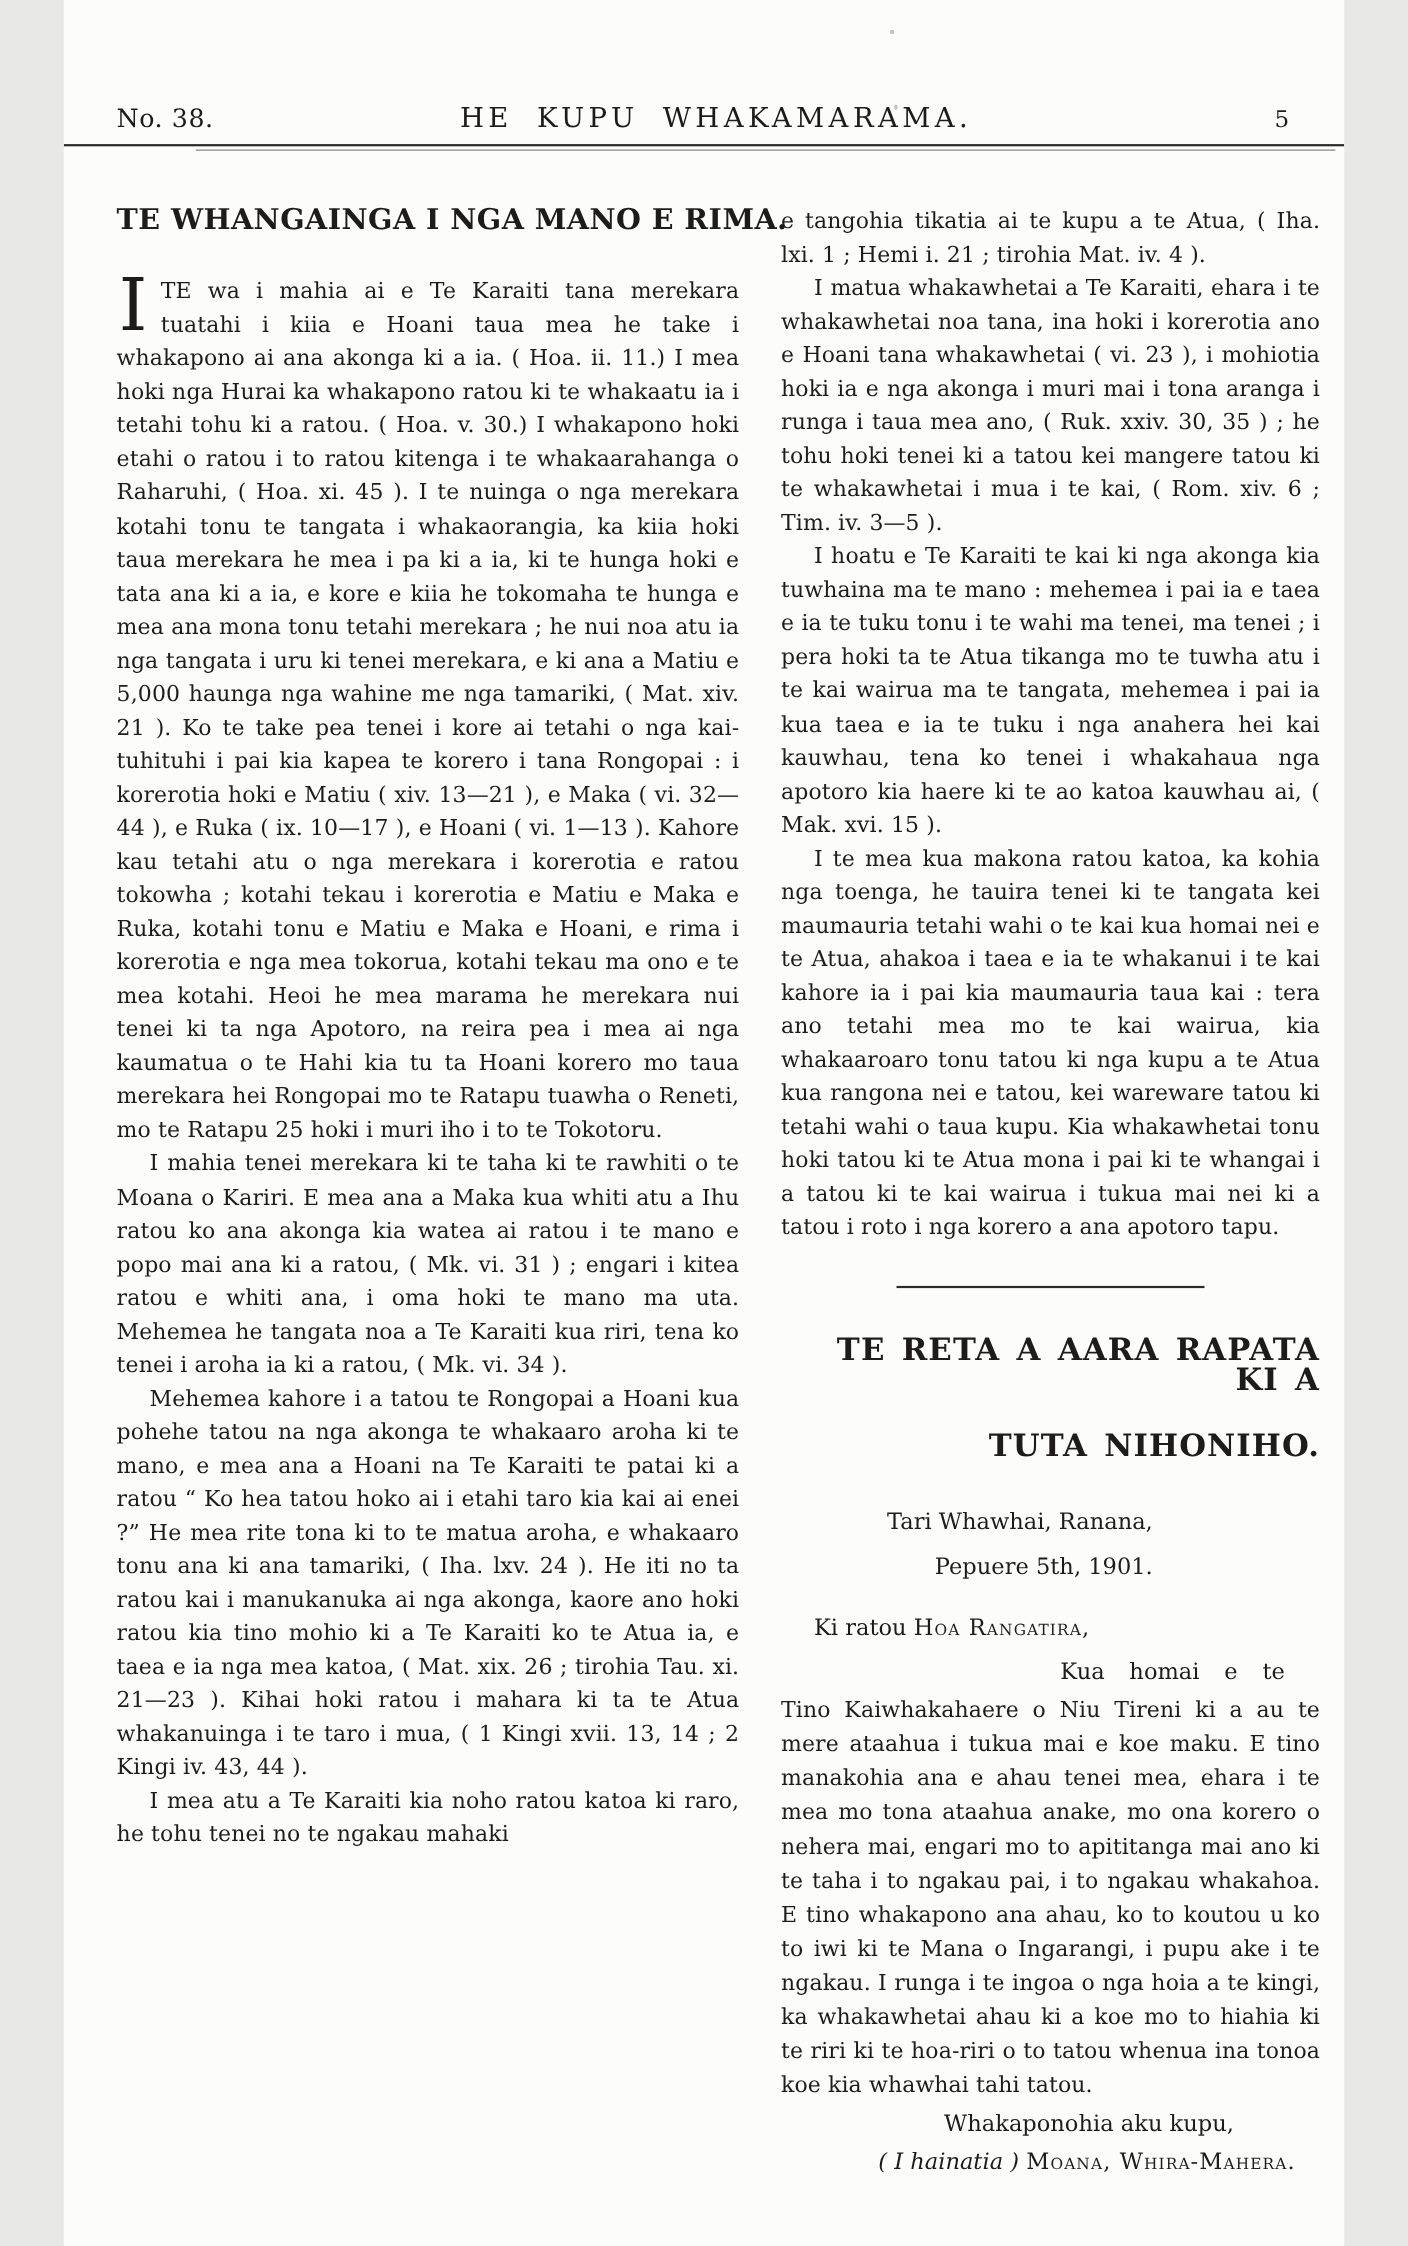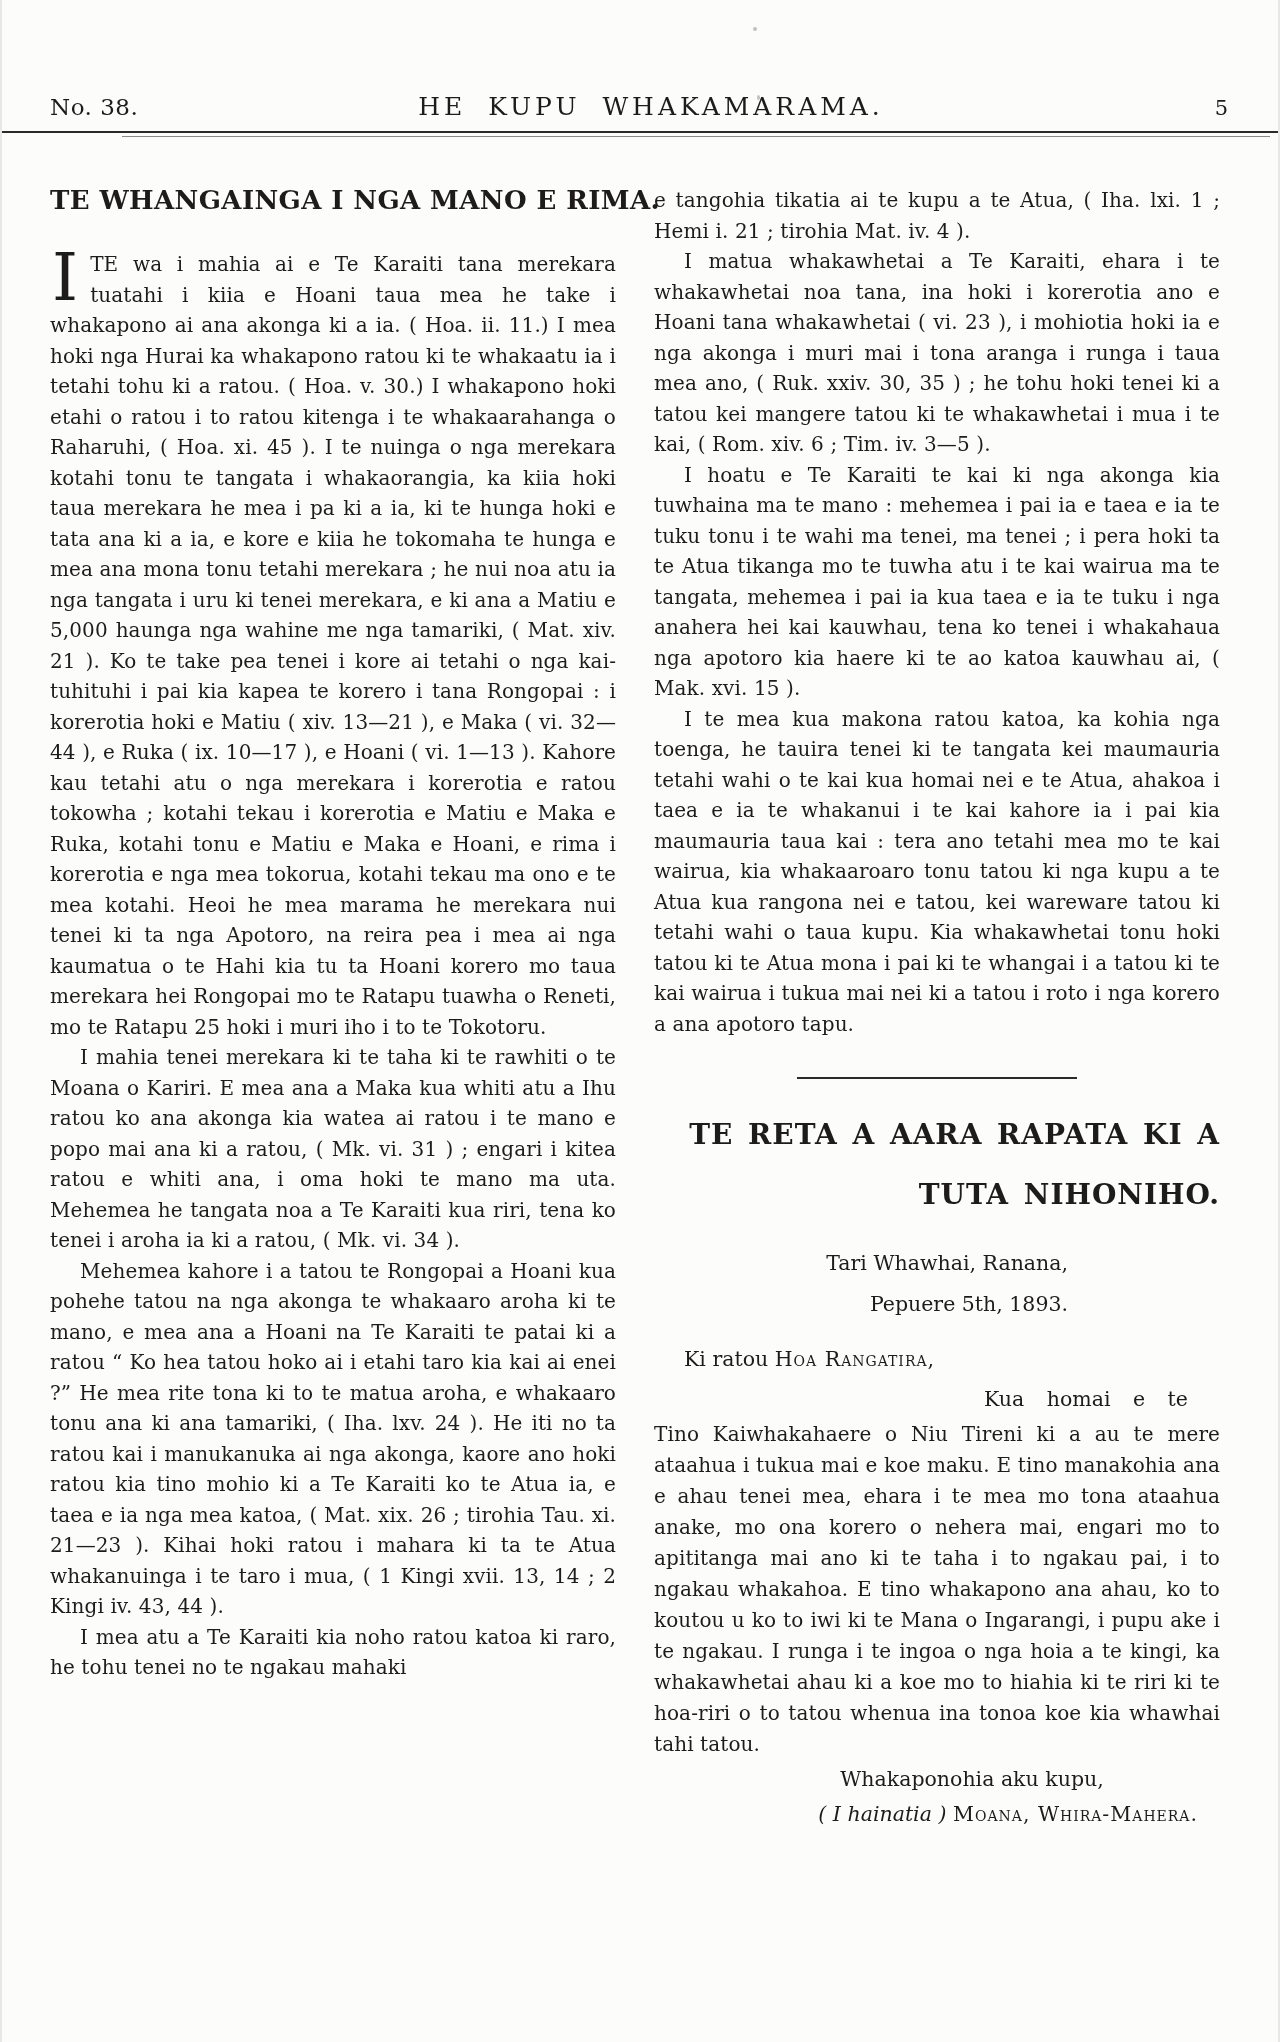--- a/index.html
+++ b/index.html
@@ -1,19 +1,19 @@
 <!DOCTYPE html>
 <html><head>
 <meta charset="utf-8">
 <style>
   * { margin:0; padding:0; box-sizing:border-box; }
   html,body { background:#e8e8e6; }
   .page {
     position:relative;
-    width:1276px; height:2042px;
+    width:1164px; height:2042px;
     margin:0 auto;
     background:#fcfcfa;
     color:#1d1c1a;
     font-family:"DejaVu Serif","Liberation Serif",serif;
     overflow:hidden;
   }
   .speck { position:absolute; width:5px; height:5px; border-radius:50%; background:#9a9a94; opacity:.6; }
   .speck.s1 { left:751px; top:27px; width:4px; height:4px; }
   .speck.s2 { left:755px; top:95px; width:3px; height:5px; }
 
@@ -126,21 +126,21 @@
       <div class="divider"></div>
 
       <h2 class="letter-heading">
         <span>TE RETA A AARA RAPATA KI A</span>
         <span class="lh2">TUTA NIHONIHO.</span>
       </h2>
 
       <div class="letter">
         <div class="letter-address">
           <div>Tari Whawhai, Ranana,</div>
-          <div>Pepuere 5th, 1893.</div>
+          <div>Pepuere 5th, 1901.</div>
         </div>
         <div class="letter-salutation"><span>Ki ratou </span><span class="smallcaps">Hoa Rangatira,</span></div>
         <div class="letter-opening">Kua homai e te</div>
         <p class="letter-body">Tino Kaiwhakahaere o Niu Tireni ki a au te mere ataahua i tukua mai e koe maku.  E tino manakohia ana e ahau tenei mea, ehara i te mea mo tona ataahua anake, mo ona korero o nehera mai, engari mo to apititanga mai ano ki te taha i to ngakau pai, i to ngakau whakahoa.  E tino whakapono ana ahau, ko to koutou u ko to iwi ki te Mana o Ingarangi, i pupu ake i te ngakau.  I runga i te ingoa o nga hoia a te kingi, ka whakawhetai ahau ki a koe mo to hiahia ki te riri ki te hoa-riri o to tatou whenua ina tonoa koe kia whawhai tahi tatou.</p>
         <div class="letter-closing">Whakaponohia aku kupu,</div>
         <div class="letter-signature"><span class="sig-note">( I hainatia ) </span><span class="smallcaps">Moana, Whira-Mahera.</span></div>
       </div>
     </div>
 
   </div>

